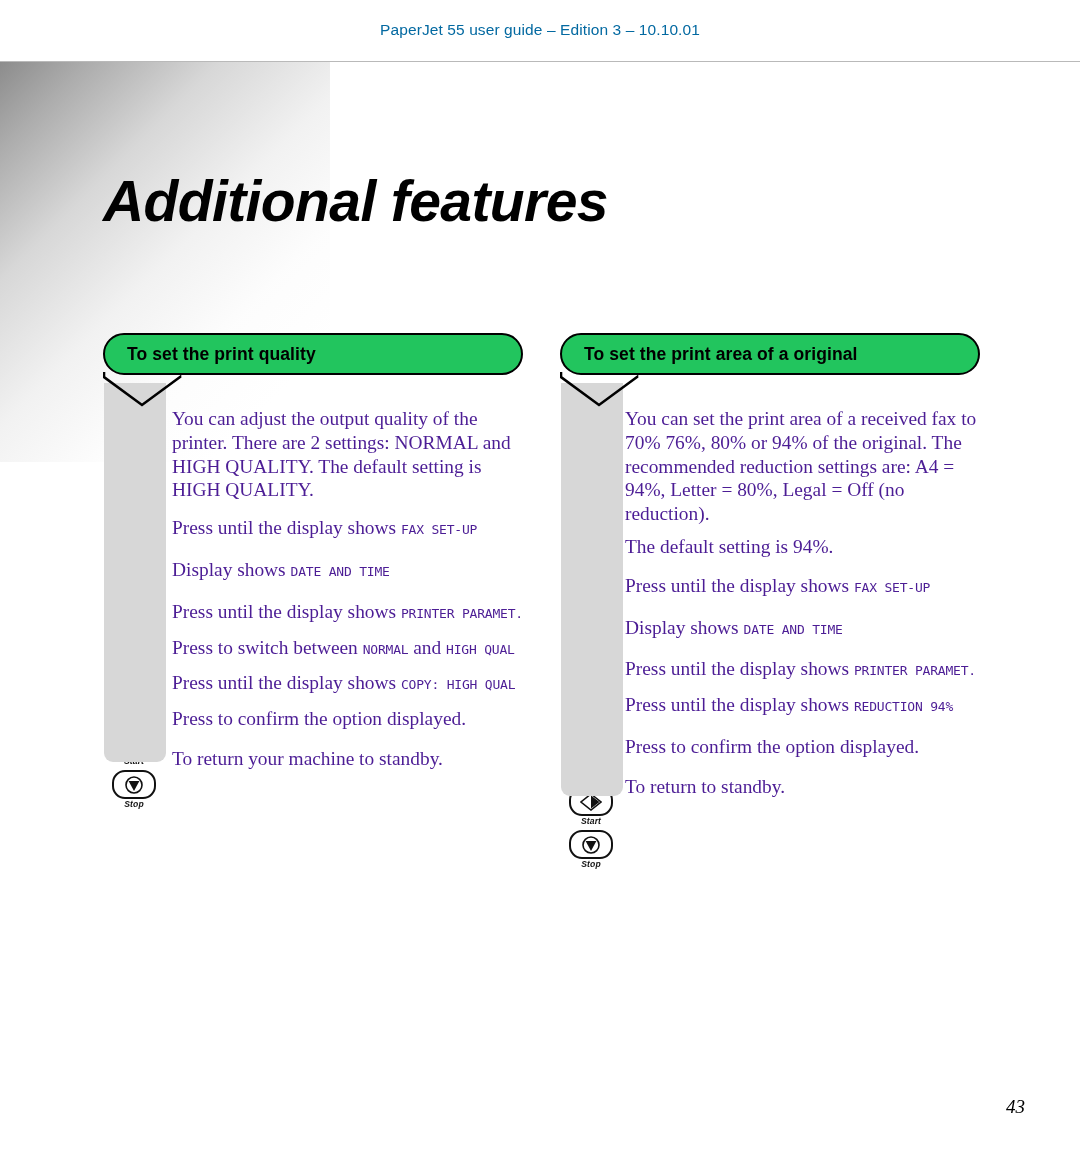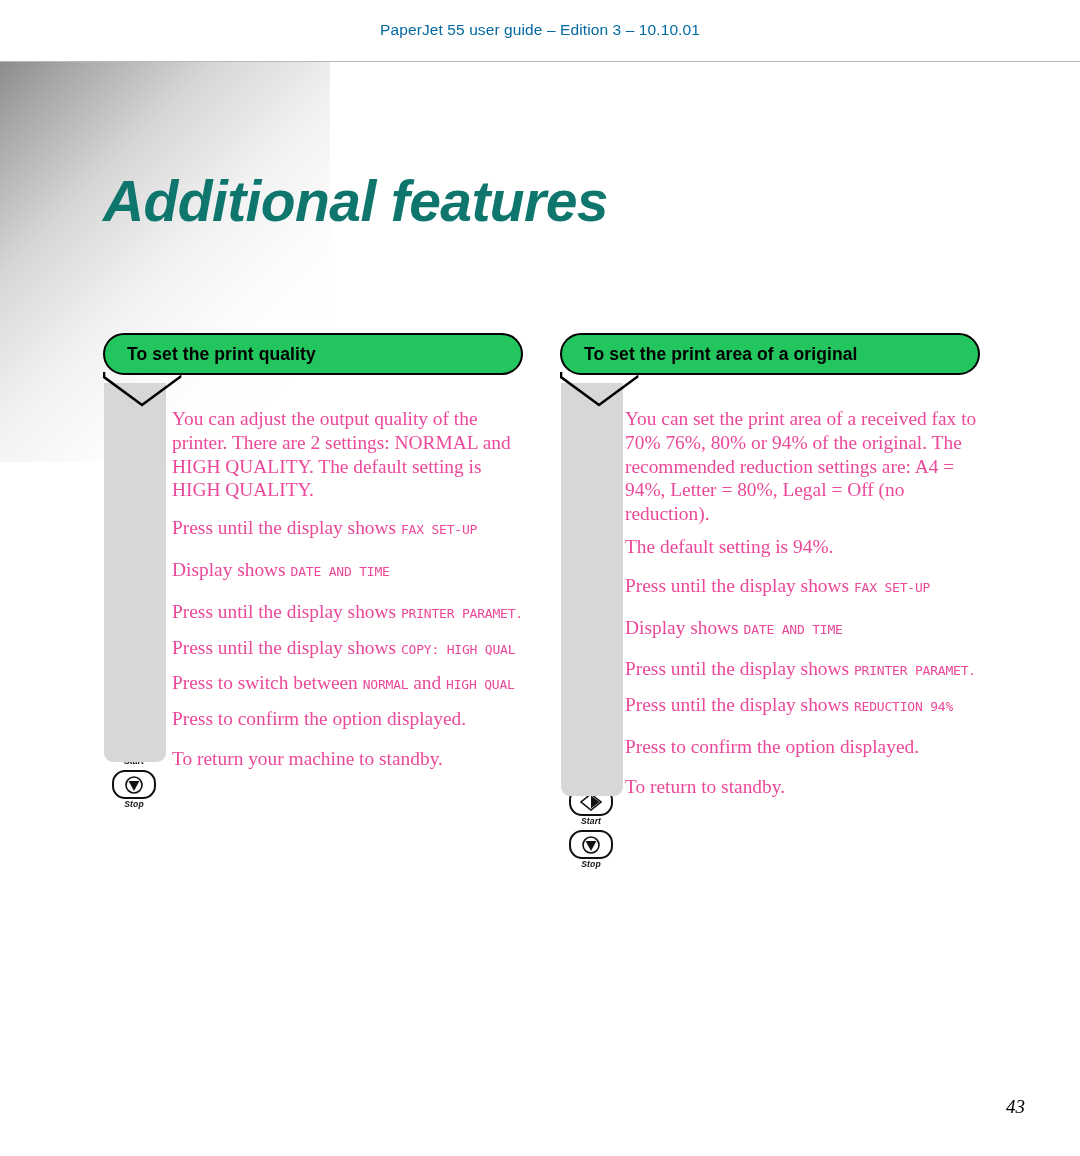--- a/index.html
+++ b/index.html
@@ -57,21 +57,21 @@
   
   #page-title {
     position: absolute;
     left: 103px;
     top: 143px;
     font-family: "Liberation Sans", sans-serif;
     font-style: italic;
     font-weight: bold;
     font-size: 57px;
     letter-spacing: -0.6px;
-    color: #0f766e;
+    color: #000000;
     white-space: nowrap;
     margin-top: 25px;
   }
 
   
   .section { position: absolute; }
   #section-left  { left: 103px; top: 333px; width: 420px; }
   #section-right { left: 560px; top: 333px; width: 420px; }
 
   
@@ -119,21 +119,21 @@
   #panel-right { height: 413px; }
 
   
   .copy {
     position: absolute;
     top: 74px;
     width: 355px;
     font-family: "Liberation Serif", serif;
     font-size: 19.4px;
     line-height: 23.8px;
-    color: #ec4899;
+    color: #4c1d95;
   }
   #copy-left  { left: 69px; }
   #copy-right { left: 65px; }
 
   .para { margin: 0 0 9px 0; }
   .step { margin: 0 0 9px 0; }
 
   
   .lcd {
     font-family: "DejaVu Sans Mono", "Liberation Mono", monospace;
@@ -280,23 +280,23 @@
 
   <div class="copy" id="copy-left">
     <p class="para" style="margin-bottom:14px;">You can adjust the output quality of the printer. There are 2 settings: NORMAL and HIGH QUALITY. The default setting is HIGH QUALITY.</p>
 
     <p class="step" style="margin-bottom:16px;"><span>Press until the display shows </span><span class="lcd">FAX SET-UP</span></p>
 
     <p class="step" style="margin-bottom:16px;"><span>Display shows </span><span class="lcd">DATE AND TIME</span></p>
 
     <p class="step" style="margin-bottom:10px;"><span>Press until the display shows </span><span class="lcd">PRINTER PARAMET.</span></p>
 
+    <p class="step" style="margin-bottom:10px;"><span>Press to switch between </span><span class="lcd">NORMAL</span><span> and </span><span class="lcd">HIGH QUAL</span></p>
+
     <p class="step" style="margin-bottom:10px;"><span>Press until the display shows </span><span class="lcd">COPY: HIGH QUAL</span></p>
-
-    <p class="step" style="margin-bottom:10px;"><span>Press to switch between </span><span class="lcd">NORMAL</span><span> and </span><span class="lcd">HIGH QUAL</span></p>
 
     <p class="step" style="margin-bottom:16px;">Press to confirm the option displayed.</p>
 
     <p class="step" style="margin-bottom:0;">To return your machine to standby.</p>
   </div>
 </div>
 
 <div class="section" id="section-right">
 
   <div class="panel-strip" id="panel-right" style="top:50px;"></div>

